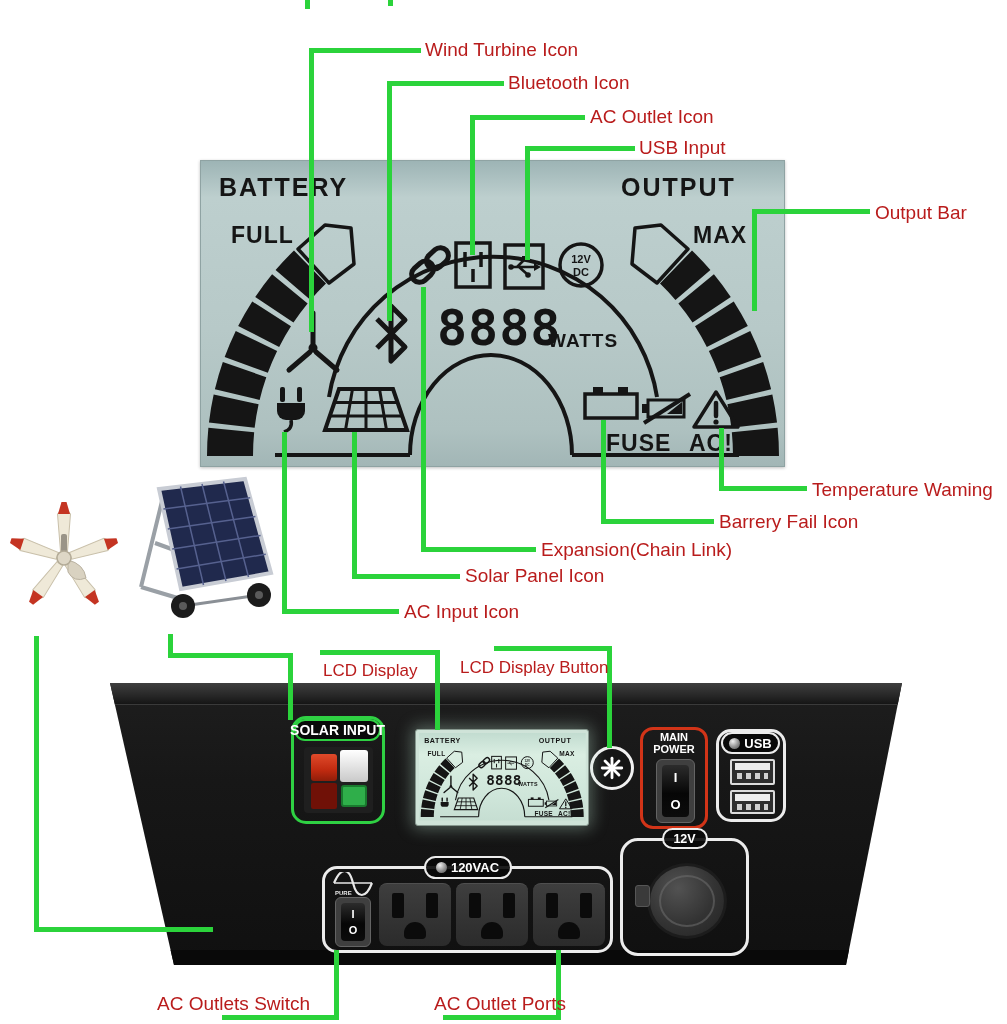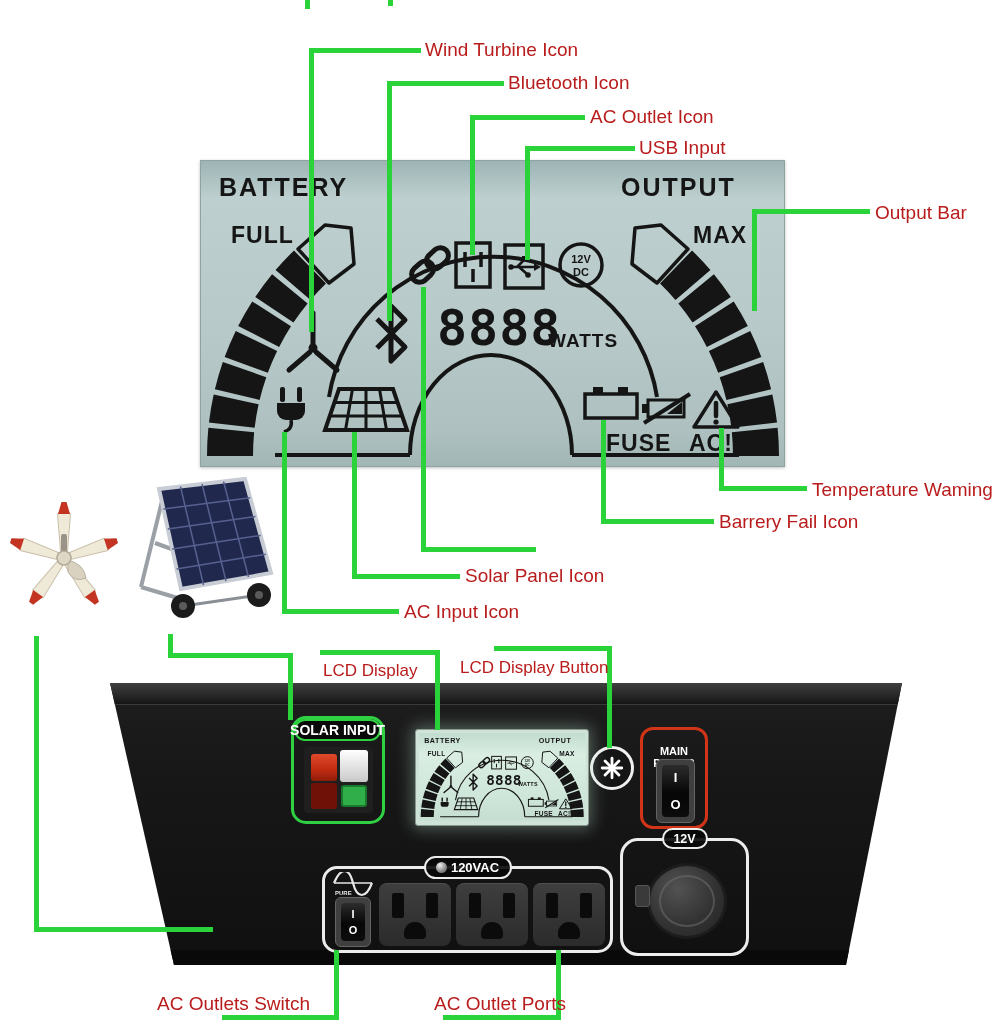--- a/index.html
+++ b/index.html
@@ -118,20 +118,21 @@
   <div class="gl" style="left:556px;top:950px;width:5px;height:70px"></div>
   <div class="gl" style="left:443px;top:1015px;width:118px;height:5px"></div>
 
   <div class="lbl" style="left:425px;top:39px">Wind Turbine Icon</div>
   <div class="lbl" style="left:508px;top:72px">Bluetooth Icon</div>
   <div class="lbl" style="left:590px;top:106px">AC Outlet Icon</div>
   <div class="lbl" style="left:639px;top:137px">USB Input</div>
   <div class="lbl" style="left:875px;top:202px">Output Bar</div>
   <div class="lbl" style="left:812px;top:479px">Temperature Waming</div>
   <div class="lbl" style="left:719px;top:511px">Barrery Fail Icon</div>
+  <div class="lbl" style="left:541px;top:539px">Expansion(Chain Link)</div>
   <div class="lbl" style="left:465px;top:565px">Solar Panel Icon</div>
   <div class="lbl" style="left:404px;top:601px">AC Input Icon</div>
   <div class="lbl sm" style="left:323px;top:661px">LCD Display</div>
   <div class="lbl sm" style="left:460px;top:658px">LCD Display Button</div>
   <div class="lbl" style="left:157px;top:993px">AC Outlets Switch</div>
   <div class="lbl" style="left:434px;top:993px">AC Outlet Ports</div>
 
   <div class="lcd-wrap" style="left:200px;top:160px">
     <div class="lcd-screen">
       <svg class="lcd-svg" viewBox="0 0 585 307">
@@ -349,32 +350,46 @@
         <g stroke="#ffffff" stroke-width="2.6" stroke-linecap="round">
           <line x1="12" y1="3" x2="12" y2="21"></line>
             <line x1="3" y1="12" x2="21" y2="12"></line>
           <line x1="5.6" y1="5.6" x2="18.4" y2="18.4"></line>
             <line x1="18.4" y1="5.6" x2="5.6" y2="18.4"></line>
         </g>
       </svg>
     </div>
 
     <div class="station r-border" style="left:530px;top:44px;width:68px;height:102px">
-      <div style="position:absolute;left:0;top:15px;width:100%;text-align:center;color:#fff;font-weight:bold;font-size:11px;line-height:12px">
+      <div style="position:absolute;left:0;top:1px;width:100%;text-align:center;color:#fff;font-weight:bold;font-size:11px;line-height:12px">
         <div>MAIN</div>
         <div>POWER</div>
       </div>
       <div class="switch" style="left:13px;top:29px;width:39px;height:64px">
         <div class="rocker">
           <span>I</span>
           <span>O</span>
         </div>
       </div>
     </div>
 
+    <div class="station w-border" style="left:606px;top:46px;width:70px;height:93px">
+      <div class="pill w" style="left:2px;top:0;width:59px;height:22px;font-size:13px">
+        <span class="led"></span>
+        <span>USB</span>
+      </div>
+      <div class="usb-port" style="left:11px;top:27px;width:45px;height:26px">
+        <div class="usb-tongue"></div>
+        <div class="usb-teeth"></div>
+      </div>
+      <div class="usb-port" style="left:11px;top:58px;width:45px;height:24px">
+        <div class="usb-tongue"></div>
+        <div class="usb-teeth"></div>
+      </div>
+    </div>
 
 
     <div class="station w-border" style="left:212px;top:183px;width:291px;height:87px">
       <div class="pill w" style="left:50%;transform:translateX(-50%);top:-13px;width:88px;height:23px;font-size:13px">
         <span class="led"></span>
         <span>120VAC</span>
       </div>
       <svg style="position:absolute;left:8px;top:3px" width="40" height="26" viewBox="0 0 40 26">
         <path d="M1,11 H39" stroke="#e8e8e8" stroke-width="1.5" fill="none"></path>
         <path d="M1,11 C8,-5 16,-5 20,11 S33,27 39,11" stroke="#e8e8e8" stroke-width="2.2" fill="none"></path>

